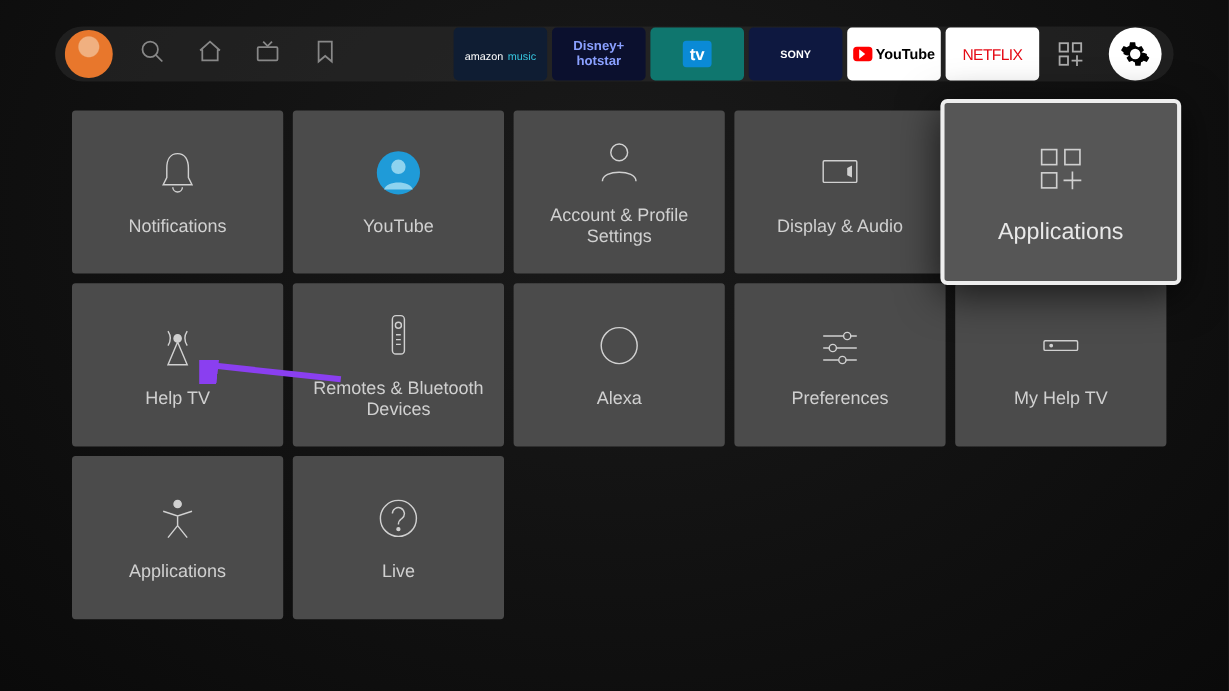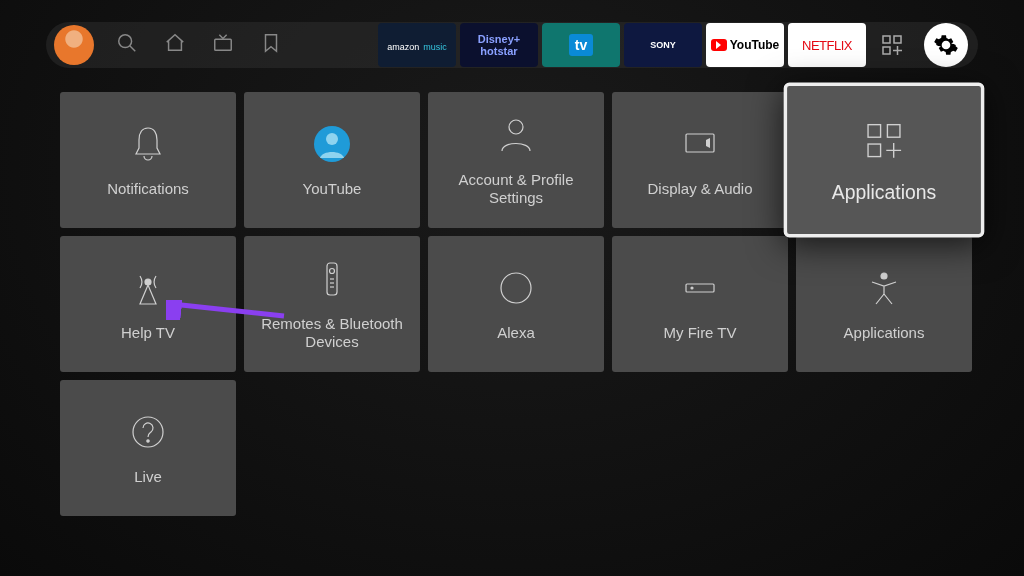--- a/index.html
+++ b/index.html
@@ -273,29 +273,42 @@
 
   <div class="tile">
     <span class="icon">
       <svg viewBox="0 0 44 44">
           <circle cx="22" cy="22" r="15"></circle>
         </svg>
     </span>
     <span class="label">Alexa</span>
   </div>
 
+  <div class="tile">
+    <span class="icon">
+      <svg viewBox="0 0 44 44">
+          <line x1="8" y1="14" x2="36" y2="14"></line>
+          <circle cx="28" cy="14" r="3" fill="#4b4b4b"></circle>
+          <line x1="8" y1="24" x2="36" y2="24"></line>
+          <circle cx="16" cy="24" r="3" fill="#4b4b4b"></circle>
+          <line x1="8" y1="34" x2="36" y2="34"></line>
+          <circle cx="24" cy="34" r="3" fill="#4b4b4b"></circle>
+        </svg>
+    </span>
+    <span class="label">Preferences</span>
+  </div>
 
   <div class="tile">
     <span class="icon">
       <svg viewBox="0 0 44 44">
           <rect x="8" y="18" width="28" height="8" rx="1"></rect>
           <circle cx="14" cy="22" r="1" fill="#d0d0d0"></circle>
         </svg>
     </span>
-    <span class="label">My Fire TV</span>
+    <span class="label">My Help TV</span>
   </div>
 
   <div class="tile">
     <span class="icon">
       <svg viewBox="0 0 44 44">
           <circle cx="22" cy="10" r="3" fill="#d0d0d0"></circle>
           <path d="M10 16 L22 20 L34 16 M22 20 V28 M22 28 L14 38 M22 28 L30 38"></path>
         </svg>
     </span>
     <span class="label">Applications</span>

